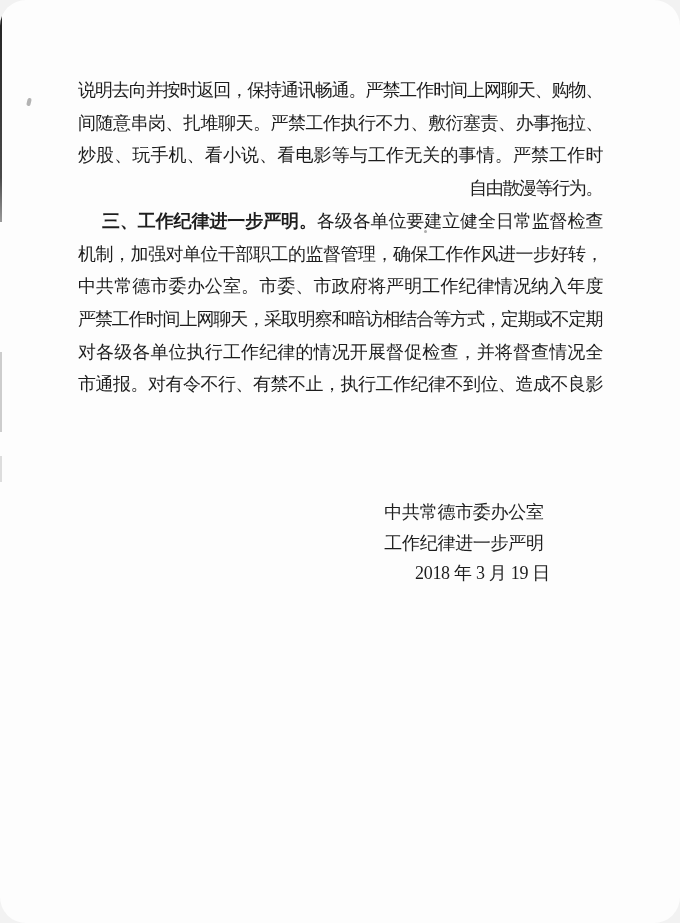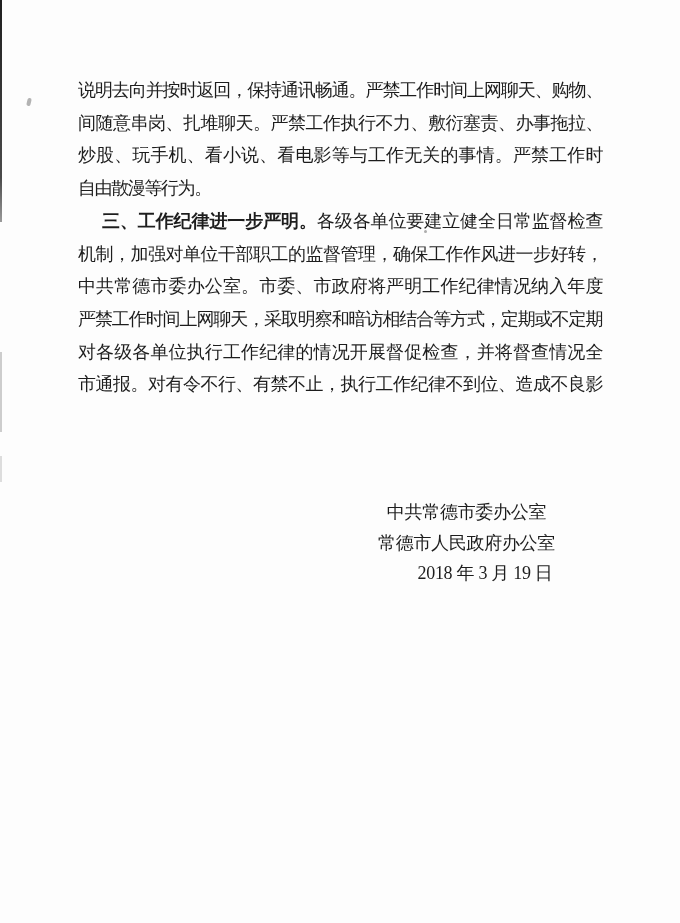--- a/index.html
+++ b/index.html
@@ -6,20 +6,21 @@
   body {
     width: 680px; height: 923px;
     background: #f2f2f2;
     font-family: "Liberation Serif", "DejaVu Serif", serif;
   }
   .page {
     position: relative;
     width: 680px; height: 923px;
     background: var(--paper, #fdfdfd);
     overflow: hidden;
+    border-radius: 26px;
   }
   
   .scan-edge { position: absolute; left: 0; }
   .scan-edge.seg1 { top: 0; width: 2px; height: 222px;
     background: linear-gradient(#1f1f1f, #4a4a4a 80%, #9a9a9a); }
   .scan-edge.seg2 { top: 352px; width: 2px; height: 80px; background: #b8b8b8; opacity: .7; }
   .scan-edge.seg3 { top: 456px; width: 2px; height: 26px; background: #c8c8c8; opacity: .6; }
   .speck1 { position: absolute; left: 27px; top: 98px; width: 4px; height: 8px;
     background: #9a9a9a; border-radius: 2px; transform: rotate(14deg); opacity: .75; }
   .speck2 { position: absolute; left: 424px; top: 230px; width: 3px; height: 3px;
@@ -27,21 +28,21 @@
 
   
   .body-text {
     position: absolute;
     left: 78px; top: 74px; width: 524px;
     color: var(--ink, #1d1d1d);
     font-size: 18px;
     letter-spacing: -1.4px;
     line-height: 32.7px;
   }
-  .line { margin: 0; padding: 0; text-align: left; }
+  .line { margin: 0; padding: 0; text-align: right; }
   .line.full { text-align: justify; text-align-last: justify; }
   .line.indent { text-indent: 24px; }
   .bold { font-weight: 700; }
 
   
   .signature {
     position: absolute;
     left: 378px; top: 497px;
     color: var(--ink, #1d1d1d);
     font-size: 18px;
@@ -71,17 +72,17 @@
     <p class="line full indent"><span class="bold">三、工作纪律进一步严明。</span><span>各级各单位要建立健全日常监督检查</span></p>
     <p class="line full">机制，加强对单位干部职工的监督管理，确保工作作风进一步好转，</p>
     <p class="line full">中共常德市委办公室。市委、市政府将严明工作纪律情况纳入年度</p>
     <p class="line full">严禁工作时间上网聊天，采取明察和暗访相结合等方式，定期或不定期</p>
     <p class="line full">对各级各单位执行工作纪律的情况开展督促检查，并将督查情况全</p>
     <p class="line full">市通报。对有令不行、有禁不止，执行工作纪律不到位、造成不良影</p>
   </div>
 
   <div class="signature">
     <p class="sig-line">中共常德市委办公室</p>
-    <p class="sig-line">常德市人民政府办公室</p>
+    <p class="sig-line">工作纪律进一步严明</p>
     <p class="sig-line date">2018 年 3 月 19 日</p>
   </div>
 
 </div>
 
 </body></html>

